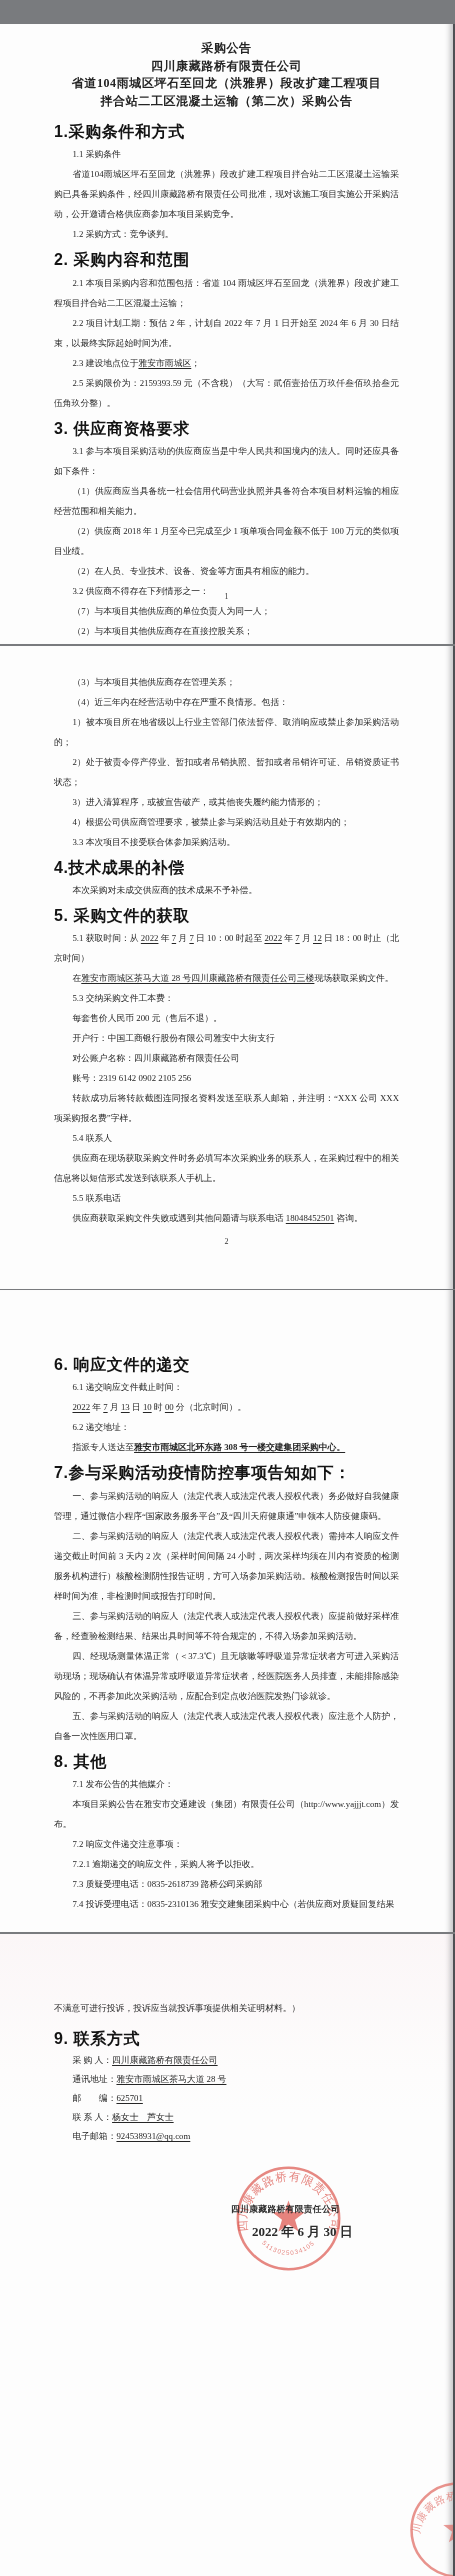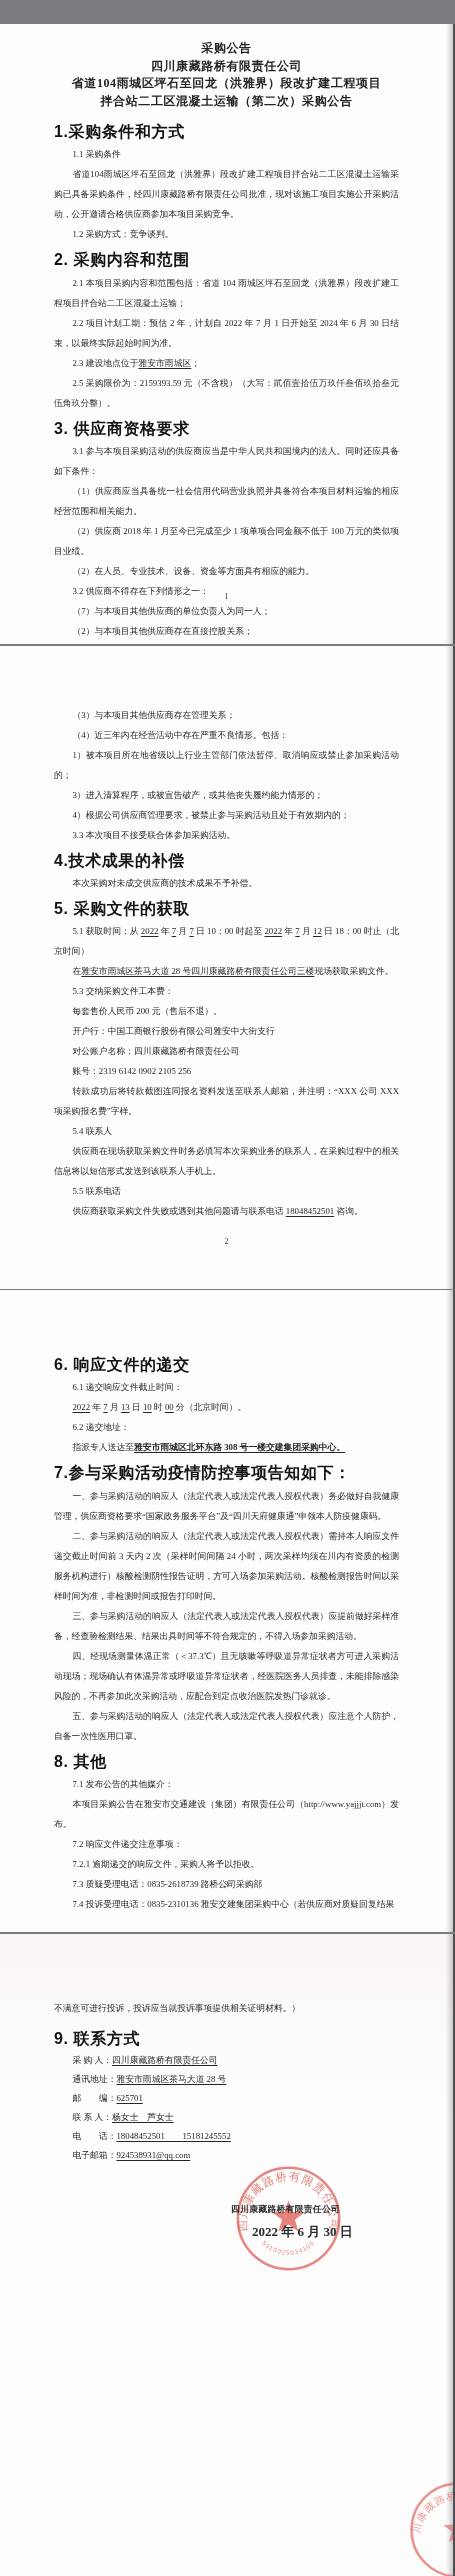--- a/index.html
+++ b/index.html
@@ -85,24 +85,25 @@
     <p class="line ind">（2）供应商 2018 年 1 月至今已完成至少 1 项单项合同金额不低于 100 万元的类似项目业绩。</p>
     <p class="line ind">（2）在人员、专业技术、设备、资金等方面具有相应的能力。</p>
     <p class="line ind">3.2 供应商不得存在下列情形之一：</p>
     <p class="line ind">（7）与本项目其他供应商的单位负责人为同一人；</p>
     <p class="line ind">（2）与本项目其他供应商存在直接控股关系；</p>
   </div>
   <div class="pageno">1</div>
 </div>
 
 <div class="page p2">
-  <div class="inner" style="padding-top:59px;">
+  <div class="inner" style="padding-top:26px;">
     <p class="line ind">（3）与本项目其他供应商存在管理关系；</p>
     <p class="line ind">（4）近三年内在经营活动中存在严重不良情形。包括：</p>
     <p class="line ind">1）被本项目所在地省级以上行业主管部门依法暂停、取消响应或禁止参加采购活动的；</p>
+    <p class="line ind">2）处于被责令停产停业、暂扣或者吊销执照、暂扣或者吊销许可证、吊销资质证书状态；</p>
     <p class="line ind">3）进入清算程序，或被宣告破产，或其他丧失履约能力情形的；</p>
     <p class="line ind">4）根据公司供应商管理要求，被禁止参与采购活动且处于有效期内的；</p>
     <p class="line ind">3.3 本次项目不接受联合体参加采购活动。</p>
 
     <h2 class="sec-h">4.技术成果的补偿</h2>
     <p class="line ind">本次采购对未成交供应商的技术成果不予补偿。</p>
 
     <h2 class="sec-h">5. 采购文件的获取</h2>
     <p class="line ind"><span>5.1 获取时间：从 </span><span class="useg">2022</span><span> 年 </span><span class="useg">7</span><span> 月 </span><span class="useg">7</span><span> 日 10：00 时起至 </span><span class="useg">2022</span><span> 年 </span><span class="useg">7</span><span> 月 </span><span class="useg">12</span><span> 日 18：00 时止（北京时间）</span></p>
     <p class="line ind"><span>在</span><span class="useg">雅安市雨城区茶马大道 28 号四川康藏路桥有限责任公司三楼</span><span>现场获取采购文件。</span></p>
@@ -122,21 +123,21 @@
 
 <div class="page p3">
   <div class="inner" style="padding-top:59px;">
     <h2 class="sec-h">6. 响应文件的递交</h2>
     <p class="line ind">6.1 递交响应文件截止时间：</p>
     <p class="line ind"><span class="useg">2022</span><span> 年 </span><span class="useg">7</span><span> 月 </span><span class="useg">13</span><span> 日 </span><span class="useg">10</span><span> 时 </span><span class="useg">00</span><span> 分（北京时间）。</span></p>
     <p class="line ind">6.2 递交地址：</p>
     <p class="line ind"><span>指派专人送达至</span><span class="useg bseg">雅安市雨城区北环东路 308 号一楼交建集团采购中心。</span></p>
 
     <h2 class="sec-h">7.参与采购活动疫情防控事项告知如下：</h2>
-    <p class="line ind">一、参与采购活动的响应人（法定代表人或法定代表人授权代表）务必做好自我健康管理，供应商资格要求“国家政务服务平台”及“四川天府健康通”申领本人防疫健康码。</p>
+    <p class="line ind">一、参与采购活动的响应人（法定代表人或法定代表人授权代表）务必做好自我健康管理，通过微信小程序“国家政务服务平台”及“四川天府健康通”申领本人防疫健康码。</p>
     <p class="line ind">二、参与采购活动的响应人（法定代表人或法定代表人授权代表）需持本人响应文件递交截止时间前 3 天内 2 次（采样时间间隔 24 小时，两次采样均须在川内有资质的检测服务机构进行）核酸检测阴性报告证明，方可入场参加采购活动。核酸检测报告时间以采样时间为准，非检测时间或报告打印时间。</p>
     <p class="line ind">三、参与采购活动的响应人（法定代表人或法定代表人授权代表）应提前做好采样准备，经查验检测结果、结果出具时间等不符合规定的，不得入场参加采购活动。</p>
     <p class="line ind">四、经现场测量体温正常（＜37.3℃）且无咳嗽等呼吸道异常症状者方可进入采购活动现场；现场确认有体温异常或呼吸道异常症状者，经医院医务人员排查，未能排除感染风险的，不再参加此次采购活动，应配合到定点收治医院发热门诊就诊。</p>
     <p class="line ind">五、参与采购活动的响应人（法定代表人或法定代表人授权代表）应注意个人防护，自备一次性医用口罩。</p>
 
     <h2 class="sec-h">8. 其他</h2>
     <p class="line ind">7.1 发布公告的其他媒介：</p>
     <p class="line ind">本项目采购公告在雅安市交通建设（集团）有限责任公司（http://www.yajjjt.com）发布。</p>
     <p class="line ind">7.2 响应文件递交注意事项：</p>
     <p class="line ind">7.2.1 逾期递交的响应文件，采购人将予以拒收。</p>
@@ -148,21 +149,20 @@
 
 <div class="page p4">
   <div class="inner" style="padding-top:64px;">
     <p class="line bold">不满意可进行投诉，投诉应当就投诉事项提供相关证明材料。）</p>
 
     <h2 class="sec-h" style="margin-top:12.5px;">9. 联系方式</h2>
     <p class="line ind contact-row"><span>采 购 人：</span><span class="useg">四川康藏路桥有限责任公司</span></p>
     <p class="line ind contact-row"><span>通讯地址：</span><span class="useg">雅安市雨城区茶马大道 28 号</span></p>
     <p class="line ind contact-row"><span>邮　　编：</span><span class="useg">625701</span></p>
     <p class="line ind contact-row"><span>联 系 人：</span><span class="useg">杨女士　芦女士</span></p>
-    <p class="line ind contact-row"><span>电　　话：</span><span class="useg">18048452501　　15181245552</span></p>
     <p class="line ind contact-row"><span>电子邮箱：</span><span class="useg">924538931@qq.com</span></p>
   </div>
 
   <svg class="seal-big" width="111" height="111" viewBox="0 0 195 195">
     <defs>
       <path id="arcTop" d="M 24,113 A 74,74 0 1 1 171,113"></path>
       <path id="arcBot" d="M 38,121 A 64,64 0 0 0 157,121"></path>
     </defs>
     <circle cx="97.5" cy="97.5" r="89" fill="none" stroke="#dd5a52" stroke-width="4.5" opacity="0.72"></circle>
     <path opacity="0.75" fill="#dd5a52" d="M97.5,66 L104.6,86.3 L126,86.7 L108.9,99.7 L115.1,120.3 L97.5,108 L79.9,120.3 L86.1,99.7 L69,86.7 L90.4,86.3 Z"></path>

